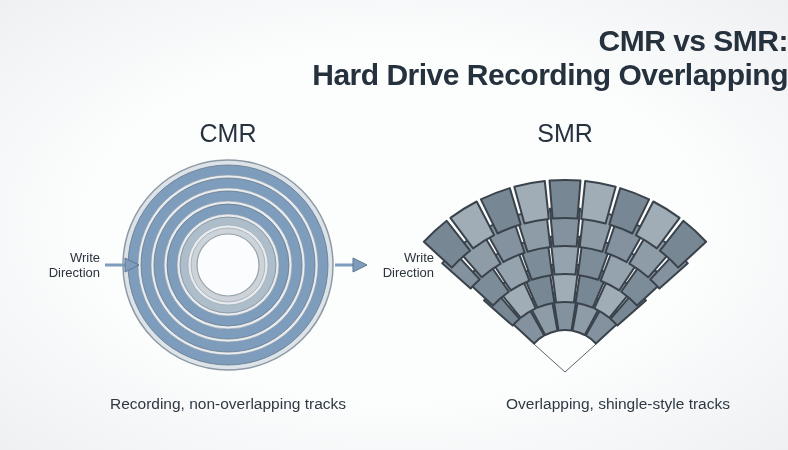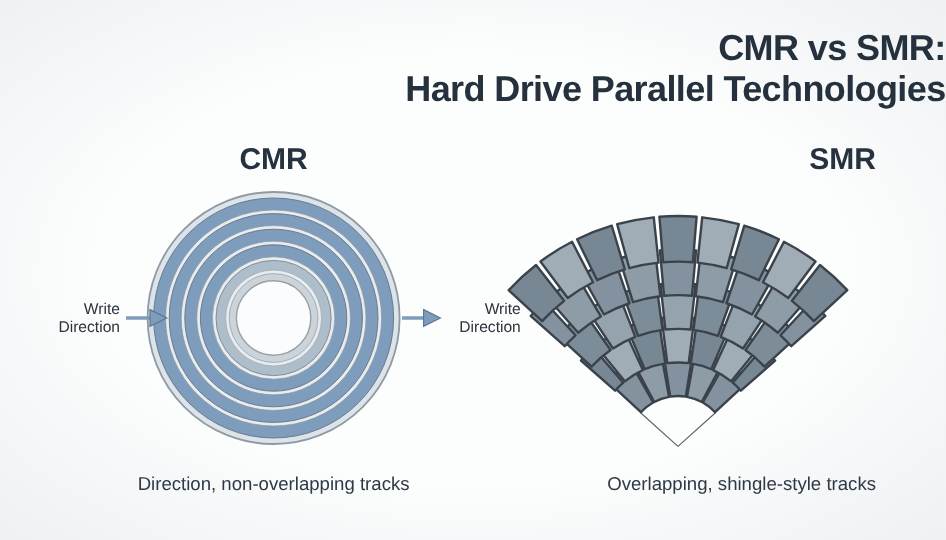--- a/index.html
+++ b/index.html
@@ -26,25 +26,25 @@
     letter-spacing: -0.5px;
     line-height: 34px;
     color: #25313d;
   }
   .heading {
     position: absolute;
     top: 119px;
     width: 330px;
     text-align: center;
     font-size: 25px;
-    font-weight: 700;
+    font-weight: 400;
     color: #26323e;
   }
   .heading.cmr-h { left: 63px; }
-  .heading.smr-h { left: 400px; text-align: right; }
+  .heading.smr-h { left: 400px; }
   .diagram {
     position: absolute;
     top: 148px;
     width: 330px;
     height: 240px;
   }
   .diagram.disk { left: 63px; }
   .diagram.fan  { left: 400px; }
   .wlabel {
     position: absolute;
@@ -68,21 +68,21 @@
   .caption.cmr-c { left: 63px; }
   .caption.smr-c { left: 400px; text-align: right; }
 </style>
 </head>
 <body>
 
 <div class="canvas">
 
   <div class="title">
     <div>CMR vs SMR:</div>
-    <div>Hard Drive Parallel Technologies</div>
+    <div>Hard Drive Recording Overlapping</div>
   </div>
 
   <div class="heading cmr-h">CMR</div>
   <div class="heading smr-h">SMR</div>
 
   <svg class="diagram disk" viewBox="0 0 330 240" width="330" height="240">
     <g>
       <circle cx="165" cy="117" r="105" fill="#dde4e9" stroke="#8e9aa4" stroke-width="1.5"></circle>
       <circle cx="165" cy="117" r="100" fill="#7e9cbc" stroke="#66788c" stroke-width="0.8"></circle>
       <circle cx="165" cy="117" r="90" fill="#e8ecef" stroke="#8a97a2" stroke-width="0.6"></circle>
@@ -145,16 +145,16 @@
       <path d="M 73.1 100.4 L 50.4 69.9 A 192 192 0 0 1 76.7 53.5 L 94.2 87.2 A 154 154 0 0 0 73.1 100.4 Z" fill="#a0acb6" stroke="#3a434c" stroke-width="2" stroke-linejoin="round"></path>
       <path d="M 97.6 85.5 L 80.9 51.4 A 192 192 0 0 1 109.8 40.1 L 120.7 76.5 A 154 154 0 0 0 97.6 85.5 Z" fill="#788794" stroke="#3a434c" stroke-width="2" stroke-linejoin="round"></path>
       <path d="M 124.4 75.5 L 114.3 38.8 A 192 192 0 0 1 144.8 33.1 L 148.8 70.9 A 154 154 0 0 0 124.4 75.5 Z" fill="#a0acb6" stroke="#3a434c" stroke-width="2" stroke-linejoin="round"></path>
       <path d="M 152.6 70.5 L 149.5 32.6 A 192 192 0 0 1 180.5 32.6 L 177.4 70.5 A 154 154 0 0 0 152.6 70.5 Z" fill="#788794" stroke="#3a434c" stroke-width="2" stroke-linejoin="round"></path>
       <path d="M 181.2 70.9 L 185.2 33.1 A 192 192 0 0 1 215.7 38.8 L 205.6 75.5 A 154 154 0 0 0 181.2 70.9 Z" fill="#a0acb6" stroke="#3a434c" stroke-width="2" stroke-linejoin="round"></path>
       <path d="M 209.3 76.5 L 220.2 40.1 A 192 192 0 0 1 249.1 51.4 L 232.4 85.5 A 154 154 0 0 0 209.3 76.5 Z" fill="#788794" stroke="#3a434c" stroke-width="2" stroke-linejoin="round"></path>
       <path d="M 235.8 87.2 L 253.3 53.5 A 192 192 0 0 1 279.6 69.9 L 256.9 100.4 A 154 154 0 0 0 235.8 87.2 Z" fill="#a0acb6" stroke="#3a434c" stroke-width="2" stroke-linejoin="round"></path>
       <path d="M 259.9 102.7 L 283.3 72.8 A 192 192 0 0 1 306.1 93.8 L 278.2 119.6 A 154 154 0 0 0 259.9 102.7 Z" fill="#788794" stroke="#3a434c" stroke-width="2" stroke-linejoin="round"></path>
     </svg>
 
-  <div class="caption cmr-c">Direction, non-overlapping tracks</div>
+  <div class="caption cmr-c">Recording, non-overlapping tracks</div>
   <div class="caption smr-c">Overlapping, shingle-style tracks</div>
 
 </div>
 
 </body></html>

